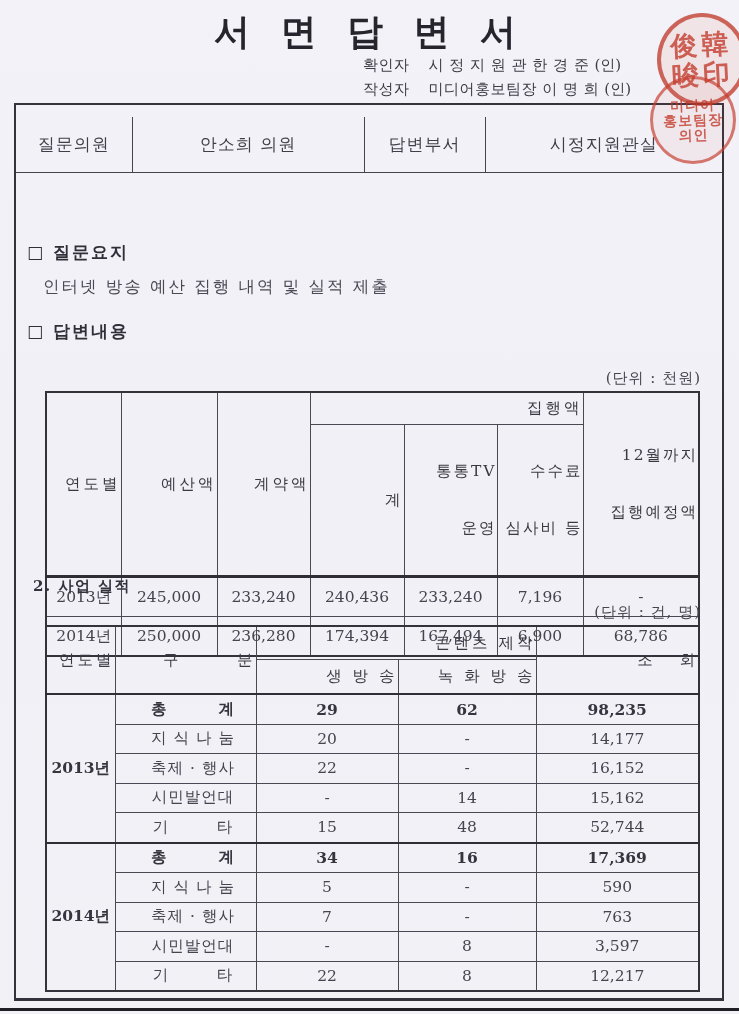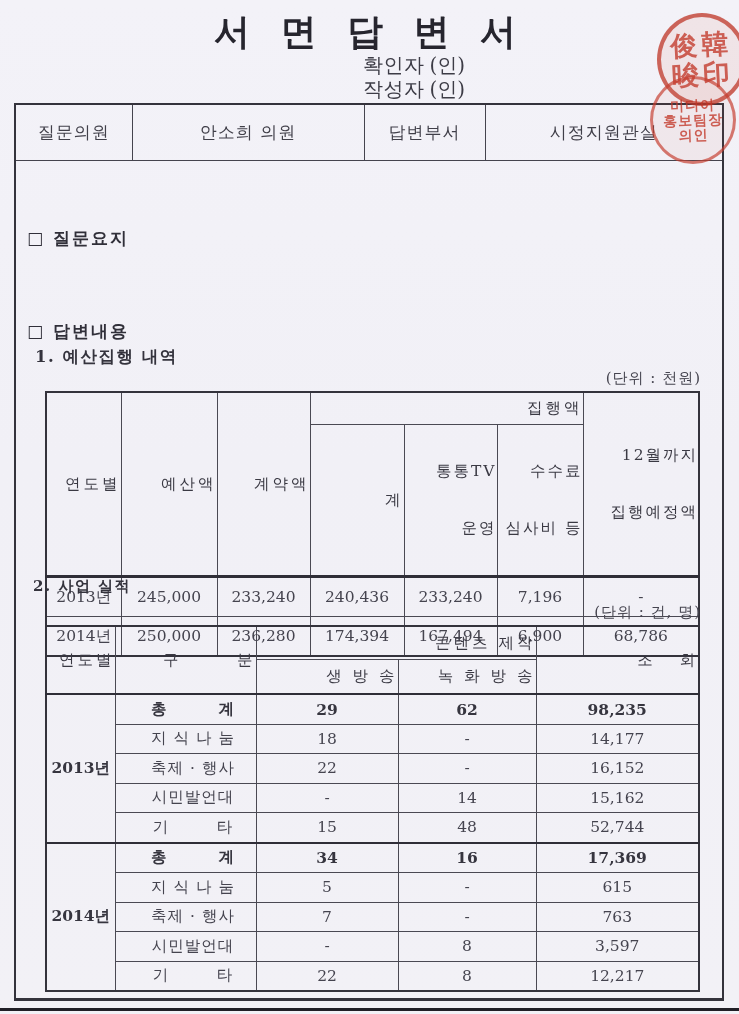--- a/index.html
+++ b/index.html
@@ -7,49 +7,49 @@
     position:relative; width:739px; height:1014px;
     background:linear-gradient(180deg,#f3f2f8 0%,#f1f0f6 45%,#f2f1f6 100%);
     font-family:"DejaVu Serif","Liberation Serif",serif;
     color:#45444f; overflow:hidden;
   }
   
   .doc-title {
     position:absolute; top:8px; left:0; width:739px; text-align:center;
     font-size:36px; font-weight:bold; letter-spacing:9px; color:#26252e; white-space:pre;
   }
-  .approvers { position:absolute; top:53px; left:363px; font-size:20px; line-height:24px; color:#3d3c46; }
+  .approvers { position:absolute; top:53px; left:363px; font-size:15px; line-height:24px; color:#3d3c46; }
   .approver-line { display:flex; white-space:pre; }
   .approver-role { letter-spacing:0.5px; }
   .approver-name { margin-left:19px; letter-spacing:0.5px; }
   .approver-seal { margin-left:5px; }
   
   .stamp { position:absolute; border-radius:50%; box-sizing:border-box;
            display:flex; align-items:center; justify-content:center;
            color:rgba(193,55,40,0.78); filter:blur(0.4px); z-index:5; }
   .stamp-text { white-space:pre-line; text-align:center; font-weight:bold; }
   .stamp-1 { left:657px; top:13px; width:90px; height:93px; border:4px solid rgba(188,48,34,0.72);
              background:rgba(214,104,90,0.10); }
   .stamp-1 .stamp-text { font-size:27px; line-height:30px; letter-spacing:4px; transform:rotate(-3deg); }
   .stamp-2 { left:650px; top:76px; width:86px; height:88px; border:3.5px solid rgba(198,62,48,0.68);
              background:rgba(214,104,90,0.07); }
   .stamp-2 .stamp-text { font-size:14px; line-height:15px; letter-spacing:1px; transform:rotate(-2deg); }
   
   .outer-box { position:absolute; left:14px; top:103px; width:710px; height:898px;
                border:2px solid #34333c; border-bottom-width:3px; box-sizing:border-box; }
   
-  .info-table { position:absolute; top:0; left:0; width:100%; border-collapse:collapse; table-layout:fixed;padding-left:28px; }
+  .info-table { position:absolute; top:12px; left:0; width:100%; border-collapse:collapse; table-layout:fixed;padding-left:28px; }
   .info-table td { border-right:1.5px solid #45444e; border-bottom:1.5px solid #45444e;
                    font-size:17px; text-align:center; white-space:pre; color:#403f49; letter-spacing:1px; }
   .info-table td:last-child { border-right:none;text-align:center; }
   .info-table .r1 td { height:53px; }
   .info-table .r2 td { height:47px; }
   .info-table .q-title-cell { text-align:left; padding-left:17px; letter-spacing:1.5px; }
   
-  .h-question { position:absolute; left:11px; top:122px; font-size:17px; font-weight:bold; letter-spacing:2px; color:#302f39; }
+  .h-question { position:absolute; left:11px; top:136px; font-size:17px; font-weight:bold; letter-spacing:2px; color:#302f39; }
   .question-body { position:absolute; left:27px; top:171px; font-size:16.5px; letter-spacing:2px; color:#4a4954; }
   .h-answer  { position:absolute; left:11px; top:215px; font-size:17px; font-weight:bold; letter-spacing:2px; color:#302f39; }
   .h-sub1    { position:absolute; left:19px; top:241px; font-size:16.5px; font-weight:bold; letter-spacing:1.5px; color:#34333d; }
   .unit1     { position:absolute; right:21px; top:264px; font-size:15px; letter-spacing:1px; }
   .h-sub2    { position:absolute; left:17px; top:472px; font-size:15px; font-weight:bold; letter-spacing:1.5px; color:#34333d; }
   .unit2     { position:absolute; right:21px; top:498px; font-size:15px; letter-spacing:1px; }
   
   .data-table { border-collapse:collapse; table-layout:fixed; font-size:15.5px; color:#45444f;
                 border:2px solid #34333c; }
   .data-table th, .data-table td { border:1.5px solid #4a4953; text-align:center; white-space:pre;
@@ -76,24 +76,26 @@
 </head>
 <body>
 
 <div class="page">
 
   <div class="doc-title">서 면 답 변 서</div>
 
   <div class="approvers">
     <div class="approver-line">
       <span class="approver-role">확인자</span>
+      <span class="approver-name">시 정 지 원 관 한 경 준</span>
       <span class="approver-seal">(인)</span>
     </div>
     <div class="approver-line">
       <span class="approver-role">작성자</span>
+      <span class="approver-name">미디어홍보팀장 이 명 희</span>
       <span class="approver-seal">(인)</span>
     </div>
   </div>
 
   <div class="stamp stamp-1">
     <span class="stamp-text">俊韓
 晙印</span>
   </div>
   <div class="stamp stamp-2">
     <span class="stamp-text">미디어
@@ -114,23 +116,23 @@
           <tr class="r1">
         <td>질문의원</td>
         <td>안소희 의원</td>
         <td>답변부서</td>
         <td>시정지원관실</td>
       </tr>
     </tbody>
       </table>
 
     <div class="h-question">□ 질문요지</div>
+    <div class="question-body">인터넷 방송 예산 집행 내역 및 실적 제출</div>
     <div class="h-answer">□ 답변내용</div>
 
-    <div class="h-sub1">1. 예산집행 내역</div>
     <div class="unit1">(단위 : 천원)</div>
 
     <table class="data-table budget-table">
       <colgroup>
         <col style="width:75px">
           <col style="width:96px">
           <col style="width:93px">
         <col style="width:94px">
           <col style="width:93px">
           <col style="width:86px">
@@ -207,21 +209,21 @@
       <tbody>
           <tr class="thick total-row">
             <td rowspan="5">2013년</td>
             <td class="category">총        계</td>
             <td>29</td>
             <td>62</td>
             <td>98,235</td>
           </tr>
           <tr>
             <td class="category">지 식 나 눔</td>
-            <td>18</td>
+            <td>20</td>
             <td>-</td>
             <td>14,177</td>
           </tr>
           <tr>
             <td class="category">축제 · 행사</td>
             <td>22</td>
             <td>-</td>
             <td>16,152</td>
           </tr>
           <tr>
@@ -240,21 +242,21 @@
             <td rowspan="5">2014년</td>
             <td class="category">총        계</td>
             <td>34</td>
             <td>16</td>
             <td>17,369</td>
           </tr>
           <tr>
             <td class="category">지 식 나 눔</td>
             <td>5</td>
             <td>-</td>
-            <td>615</td>
+            <td>590</td>
           </tr>
           <tr>
             <td class="category">축제 · 행사</td>
             <td>7</td>
             <td>-</td>
             <td>763</td>
           </tr>
           <tr>
             <td class="category">시민발언대</td>
             <td>-</td>

